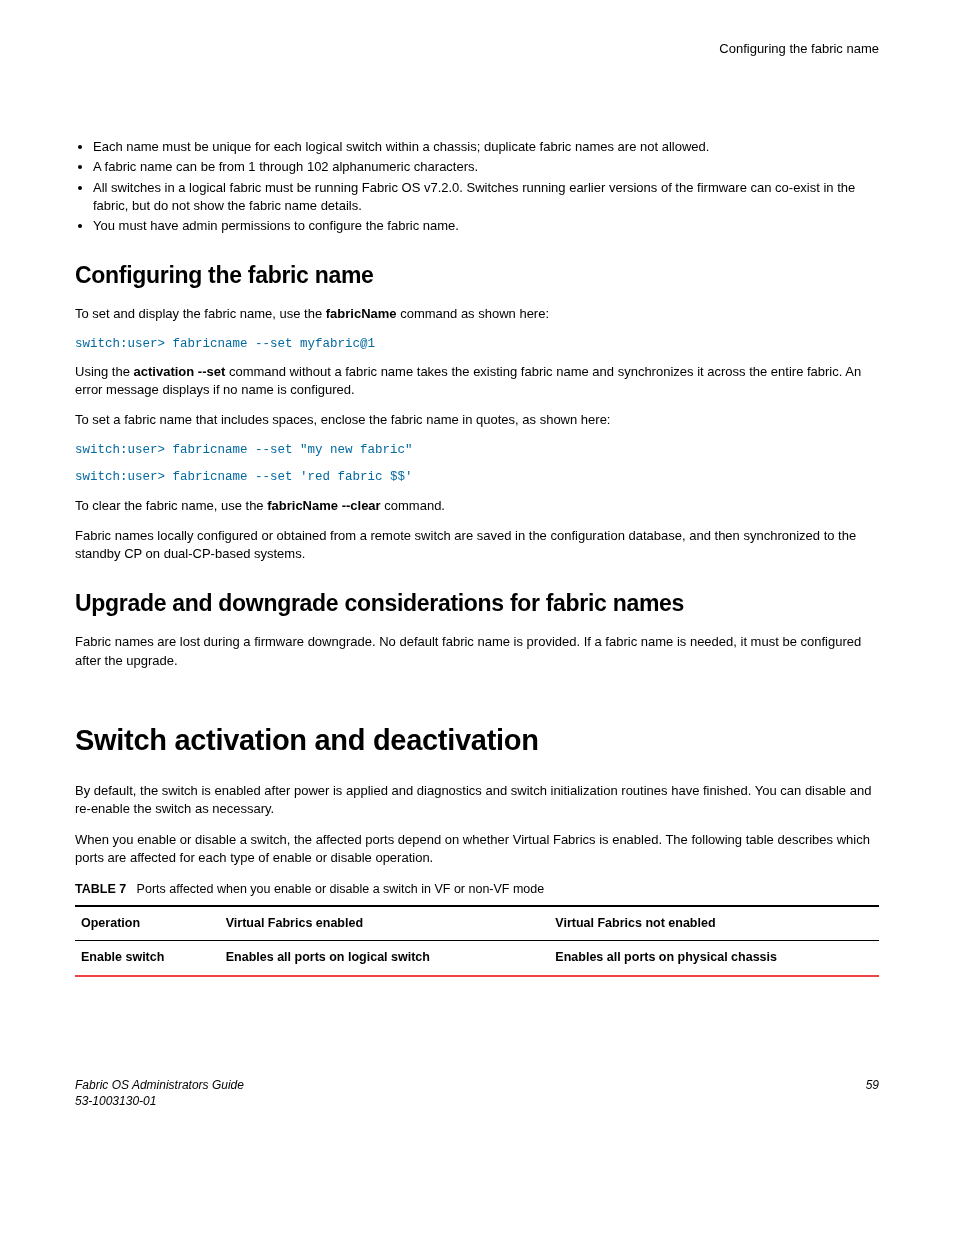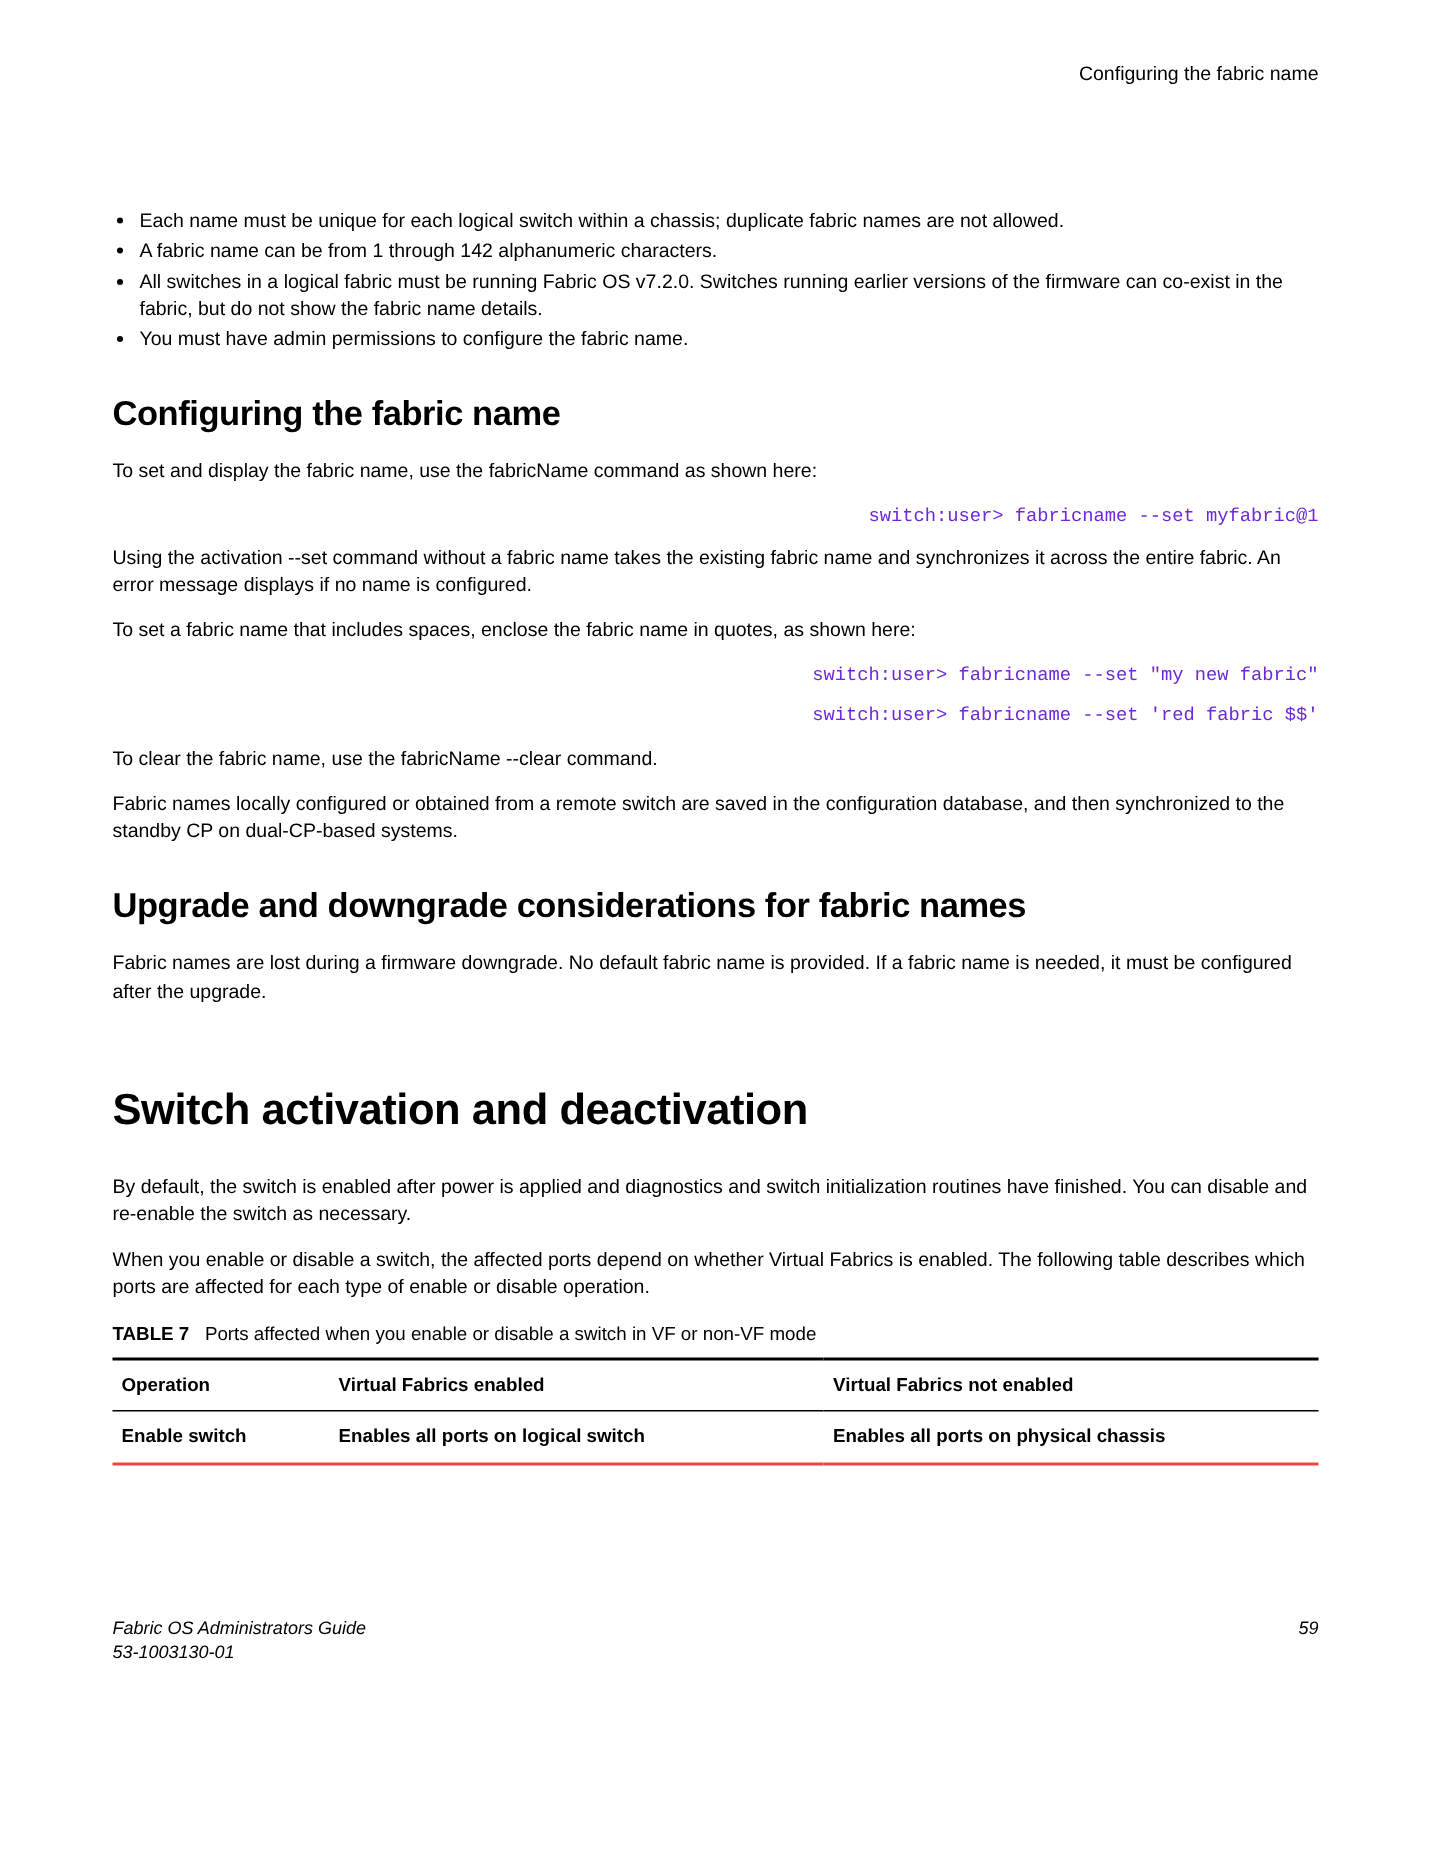--- a/index.html
+++ b/index.html
@@ -42,24 +42,23 @@
   }
   .h1-block {
     margin-left: 0;
   }
   p {
     margin: 0 0 12px 0;
   }
   .code {
     font-family: "Courier New", monospace;
     font-size: 12.5px;
-    color: #6d28d9;
+    color: #0369a1;
     margin: 8px 0 10px 0;
     white-space: pre;
-    text-align: right;
   }
   .table-caption {
     font-size: 12.5px;
     margin: 14px 0 6px 0;
   }
   .table-caption .tlabel {
     font-weight: bold;
   }
   table {
     border-collapse: collapse;
@@ -78,32 +77,32 @@
     border-bottom: 2px solid #ef4444;
     font-weight: bold;
   }
   .footer {
     margin-top: 100px;
     font-style: italic;
     font-size: 12px;
     display: flex;
     justify-content: space-between;
   }
-  b { font-weight: normal; }
+  b { font-weight: bold; }
 </style>
 </head>
 <body>
 
 <div class="header-right">Configuring the fabric name</div>
 
 <div class="content">
 
   <ul>
     <li>Each name must be unique for each logical switch within a chassis; duplicate fabric names are not allowed.</li>
-    <li>A fabric name can be from 1 through 142 alphanumeric characters.</li>
+    <li>A fabric name can be from 1 through 102 alphanumeric characters.</li>
     <li>All switches in a logical fabric must be running Fabric OS v7.2.0. Switches running earlier versions of the firmware can co-exist in the fabric, but do not show the fabric name details.</li>
     <li>You must have admin permissions to configure the fabric name.</li>
   </ul>
 
   <h2>Configuring the fabric name</h2>
 
   <p>
     <span>To set and display the fabric name, use the </span><b>fabricName</b><span> command as shown here:</span>
   </p>
 

